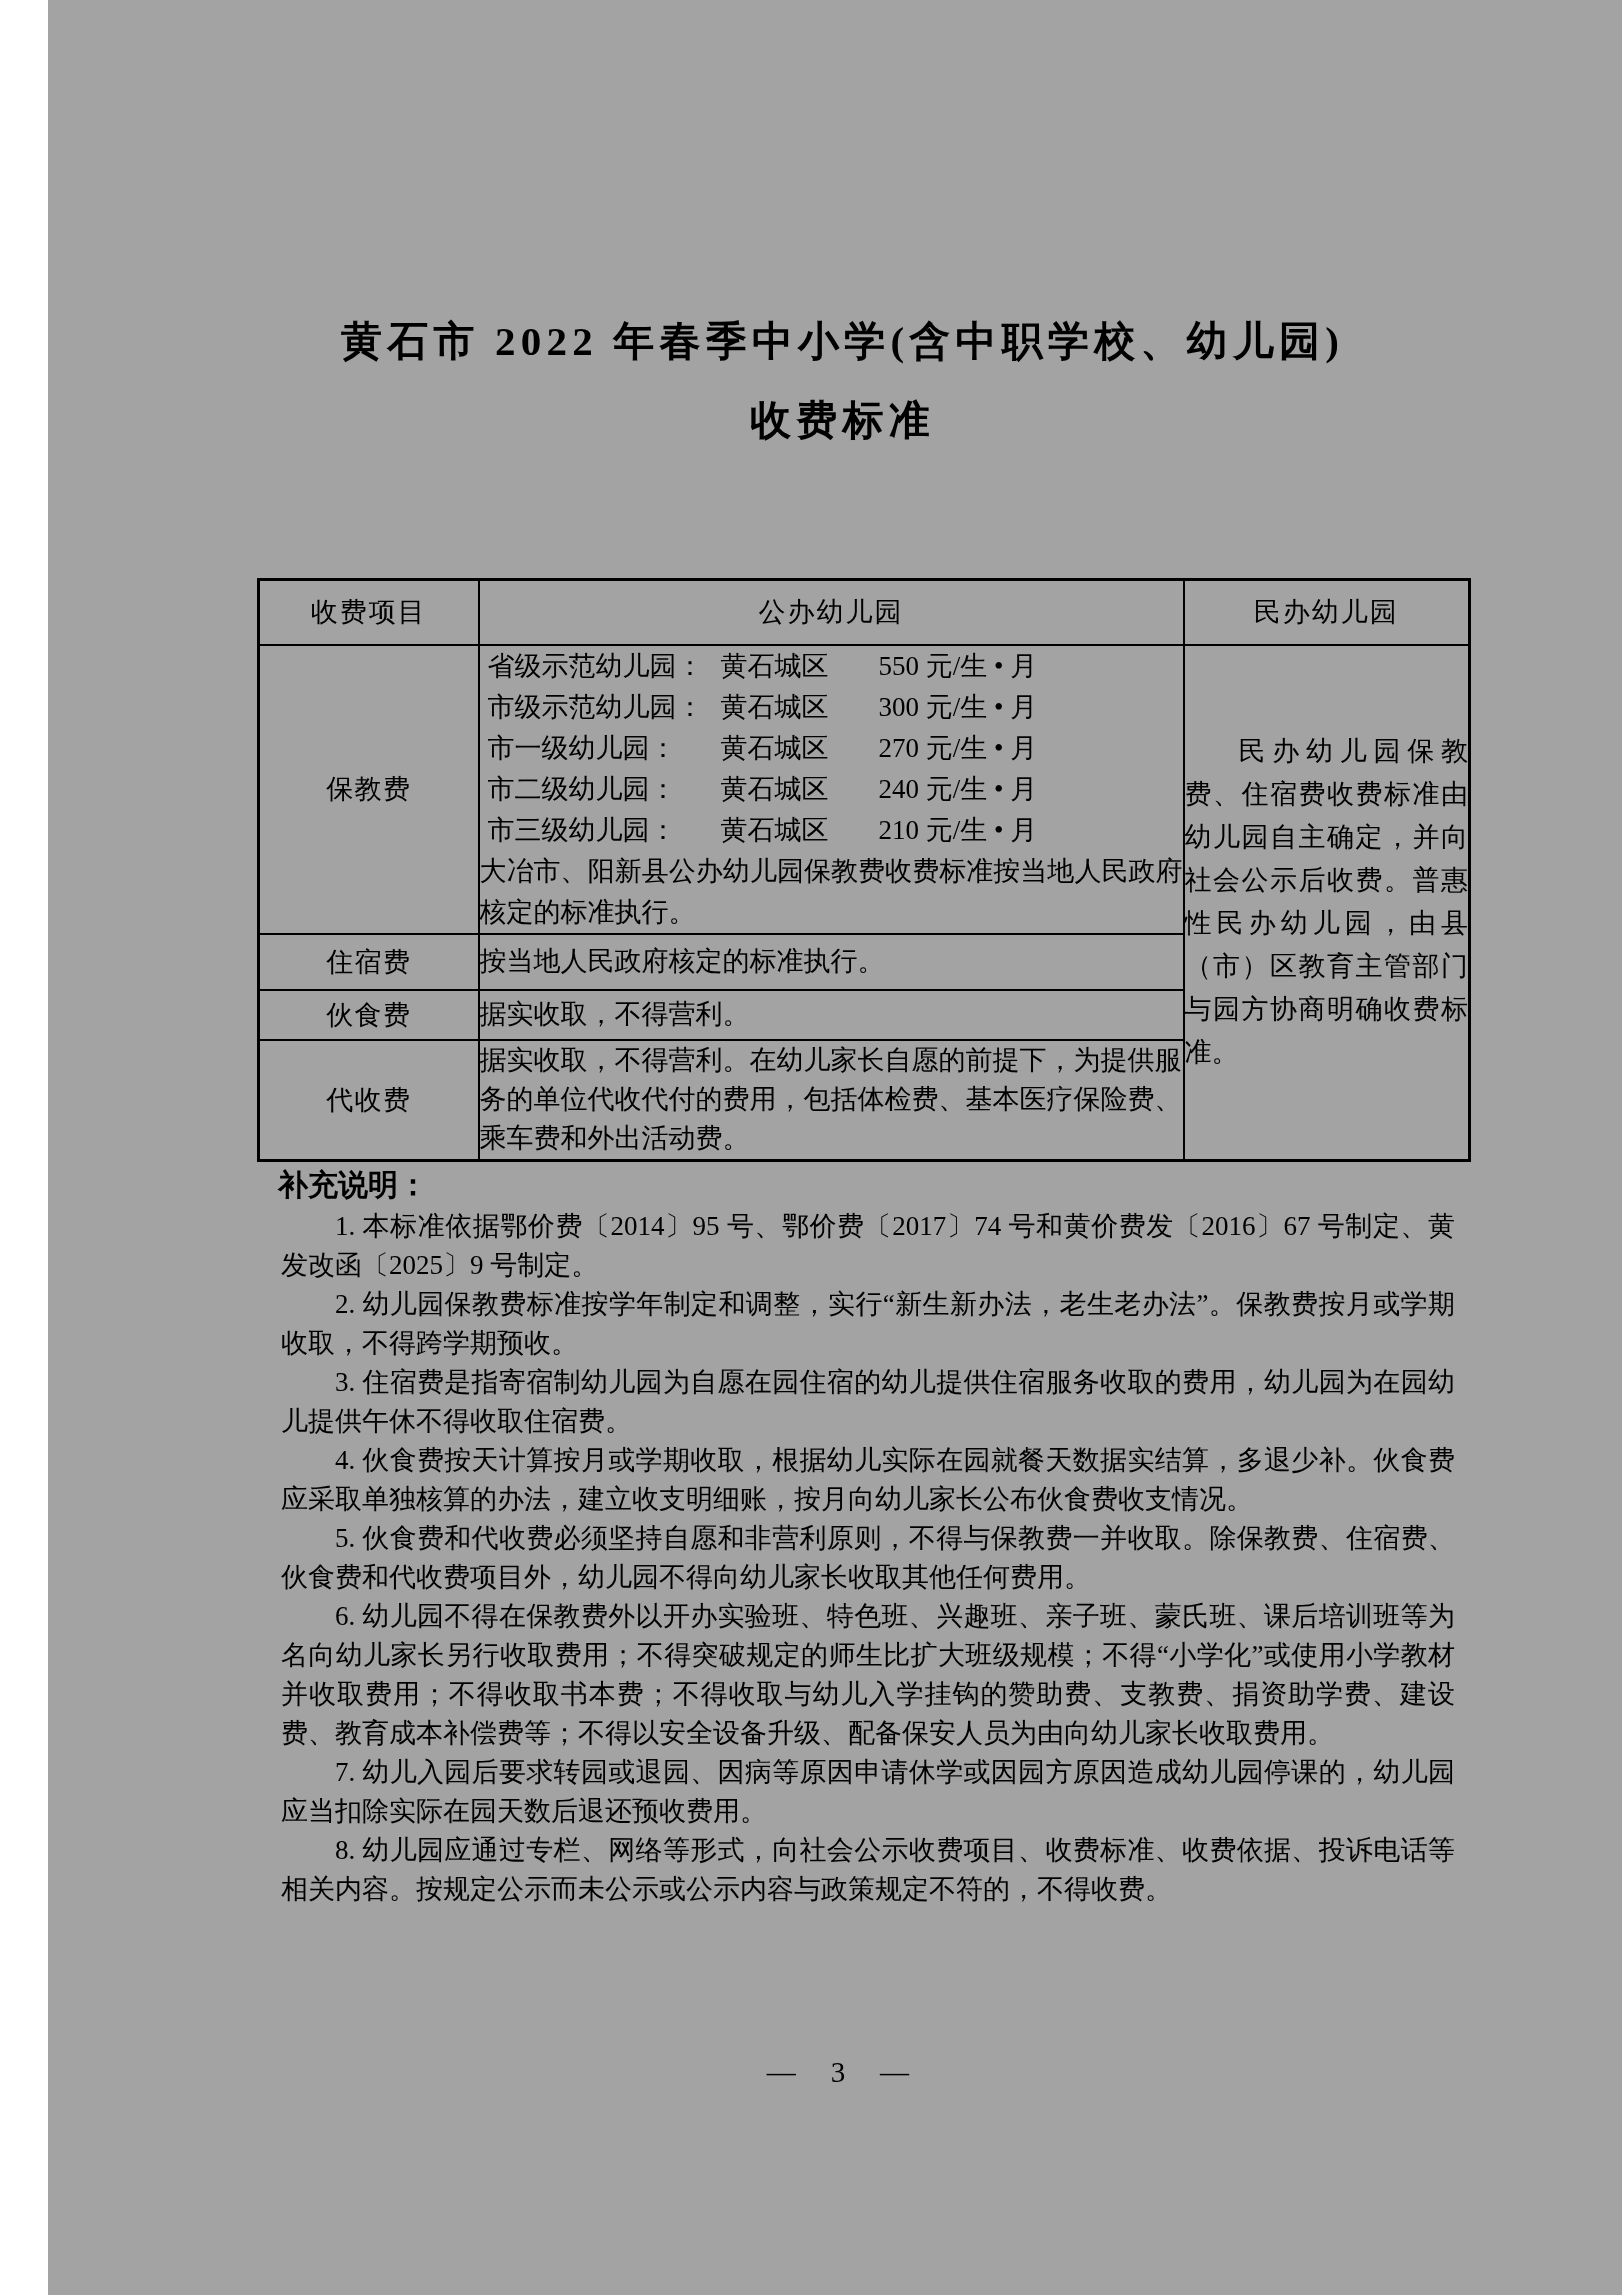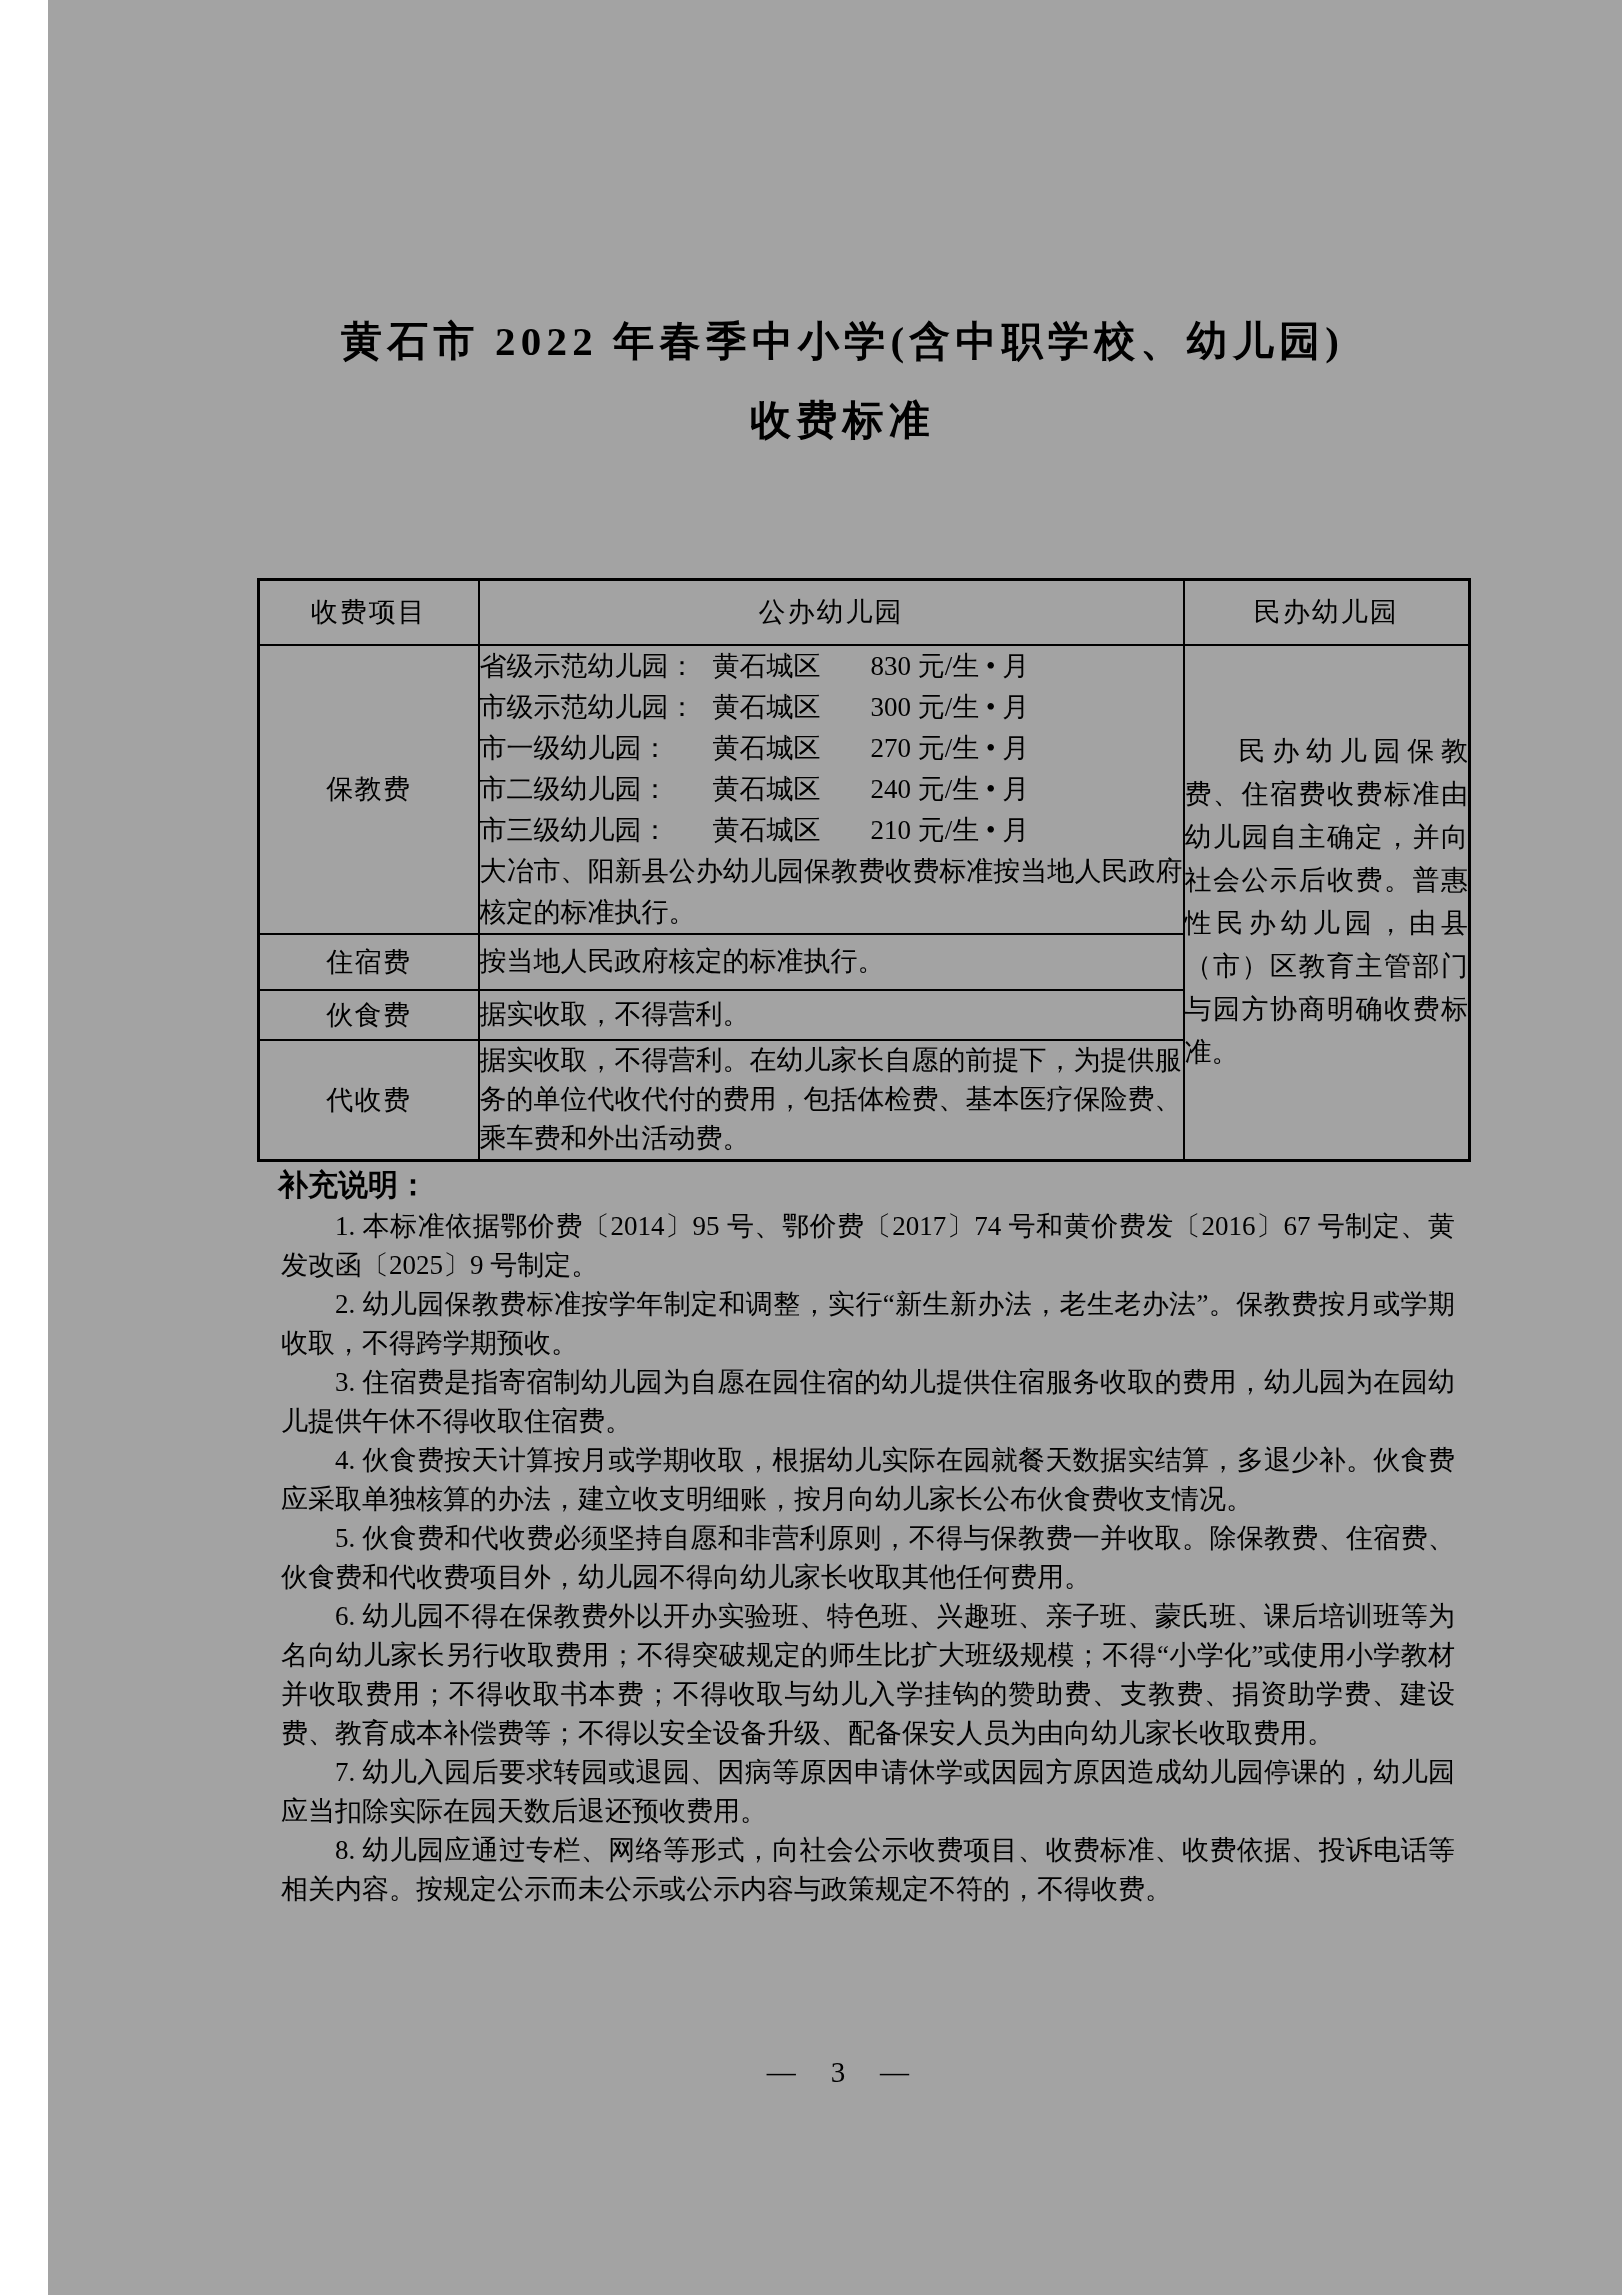--- a/index.html
+++ b/index.html
@@ -55,21 +55,21 @@
   tr.h-hs     { height:50px; }
   tr.h-ds     { height:121px; }
 
   td.th-cell { text-align:center; letter-spacing:2px; }
   td.label-cell { text-align:center; letter-spacing:1.3px; }
 
   td.public-cell { padding:3.9px 15.7px 3.9px 13px; line-height:39px; text-align:left; }
   td.bj-cell { vertical-align:top; padding:7.9px 15.7px 0 13px; }
 
   .fee-line { display:flex; line-height:41px; white-space:nowrap; }
-  .fee-grade { display:inline-block; width:233px; }
+  .fee-grade { display:inline-block; width:233px;padding-left:8px; }
   .fee-area  { display:inline-block; width:158px; }
   .fee-price { display:inline-block; }
   .public-note { line-height:41px; text-align:justify; }
 
   td.private-cell { padding:0 14.4px; line-height:43px; }
   .private-note { text-indent:54px; text-align:justify; }
 
   
   .notes-heading {
     position:absolute; top:1166px; left:230px;
@@ -110,21 +110,21 @@
         <td class="th-cell">公办幼儿园</td>
         <td class="th-cell">民办幼儿园</td>
       </tr>
 
       <tr class="h-bj">
         <td class="label-cell">保教费</td>
         <td class="bj-cell">
           <div class="fee-line">
             <span class="fee-grade">省级示范幼儿园：</span>
               <span class="fee-area">黄石城区</span>
-              <span class="fee-price">830 元/生 • 月</span>
+              <span class="fee-price">550 元/生 • 月</span>
           </div>
           <div class="fee-line">
             <span class="fee-grade">市级示范幼儿园：</span>
               <span class="fee-area">黄石城区</span>
               <span class="fee-price">300 元/生 • 月</span>
           </div>
           <div class="fee-line">
             <span class="fee-grade">市一级幼儿园：</span>
               <span class="fee-area">黄石城区</span>
               <span class="fee-price">270 元/生 • 月</span>

